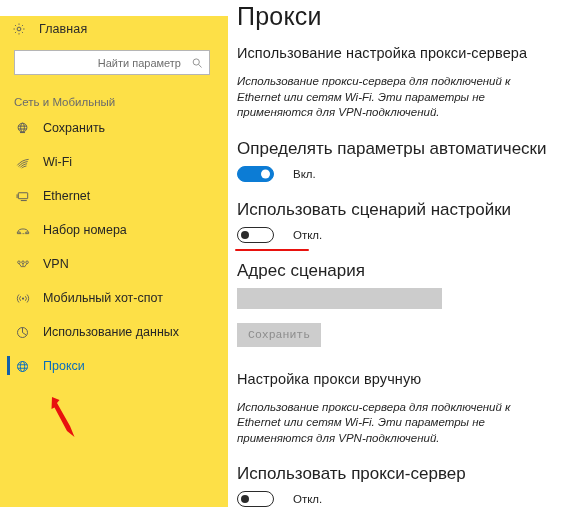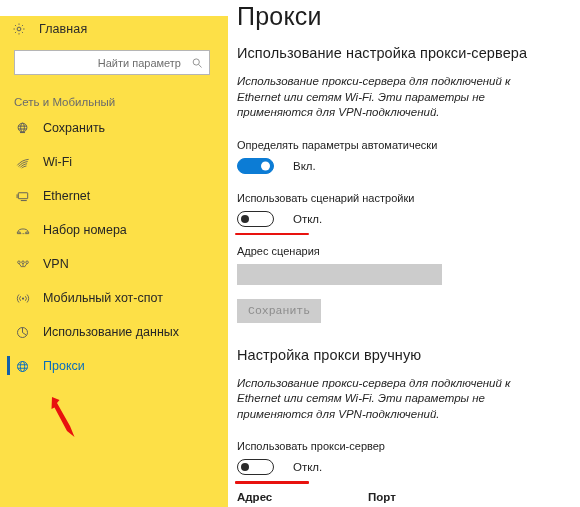--- a/index.html
+++ b/index.html
@@ -143,21 +143,21 @@
   .body-text {
     font-size: 11.5px;
     color: #262626;
     line-height: 15.5px;
     margin-top: 13px;
     width: 310px;
     font-style: italic;
   }
 
   .field-label {
-    font-size: 11px;
+    font-size: 17px;
     color: #222222;
     margin-top: 18px;
   }
 
   
   .toggle-row {
     display: flex;
     align-items: center;
     gap: 19px;
     margin-top: 7px;

